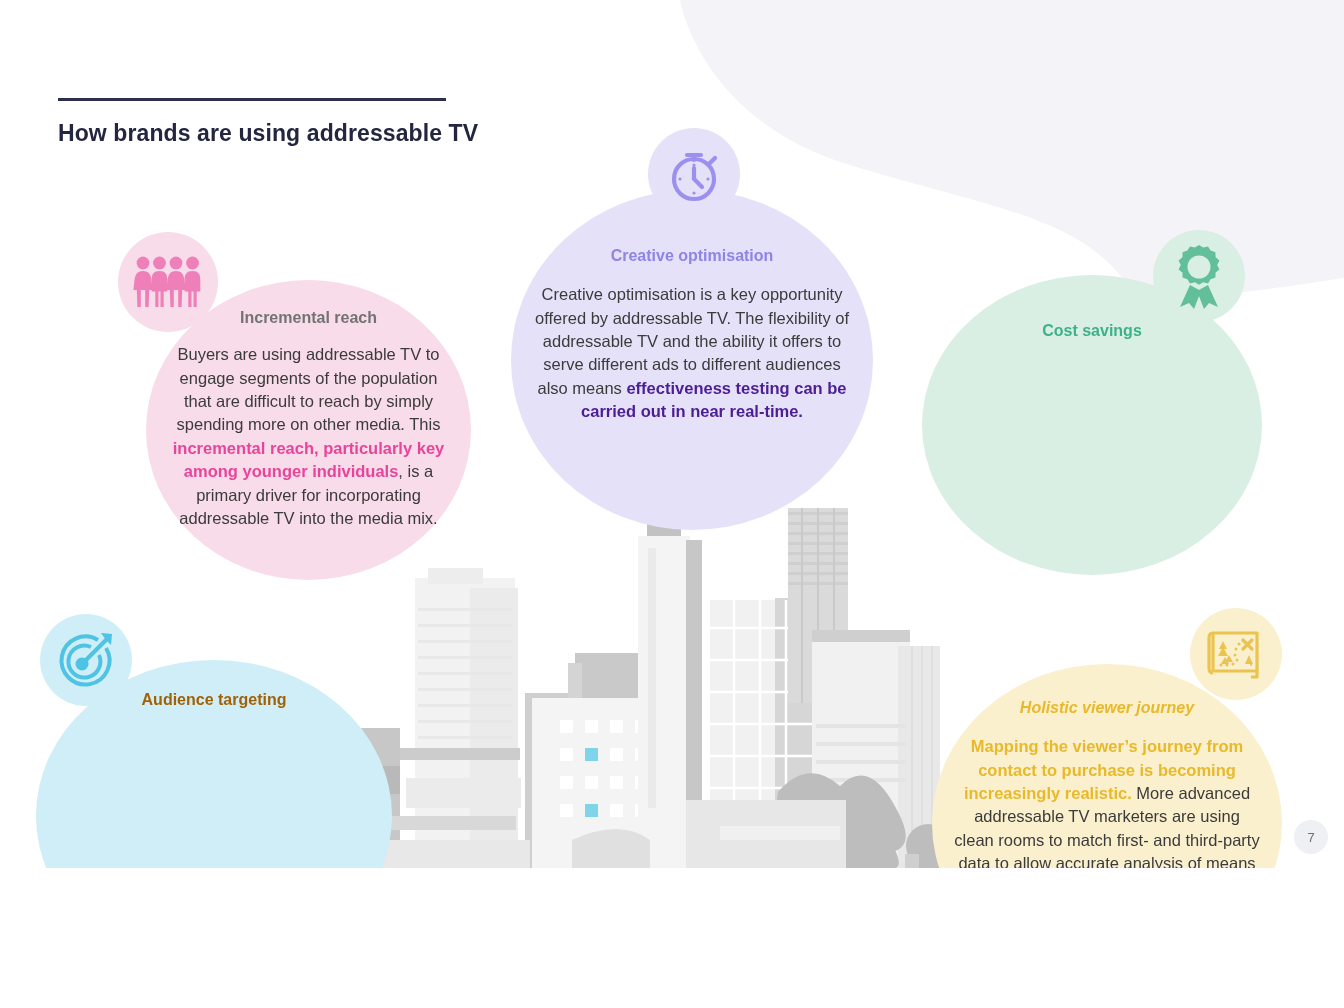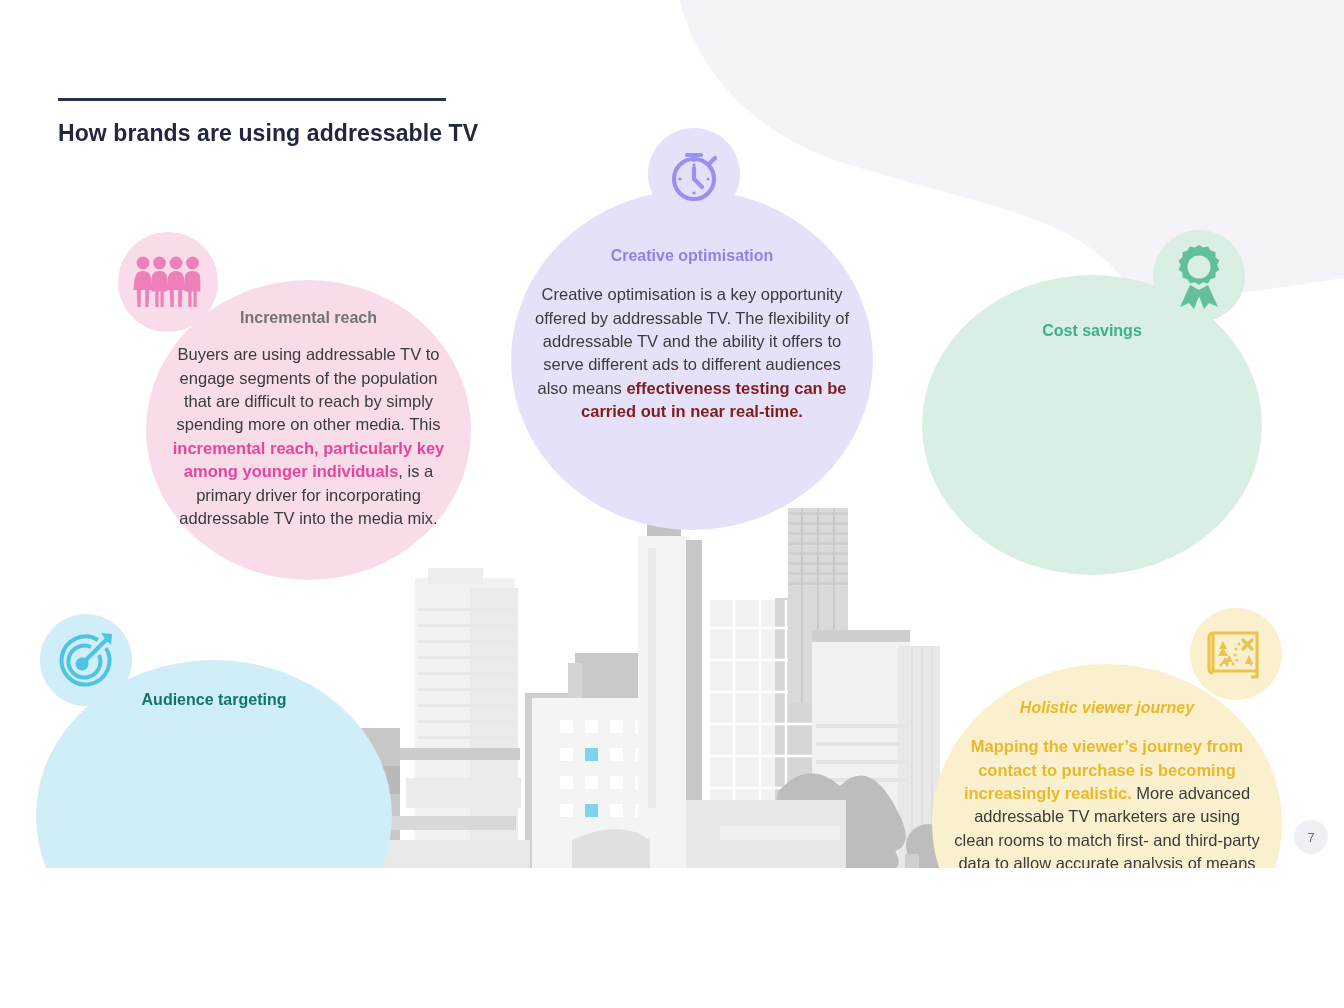--- a/index.html
+++ b/index.html
@@ -202,21 +202,21 @@
       <g fill="#9b90ef">
         <circle cx="31" cy="22" r="1.6"></circle>
           <circle cx="45" cy="36" r="1.6"></circle>
         <circle cx="31" cy="50" r="1.6"></circle>
           <circle cx="17" cy="36" r="1.6"></circle>
       </g>
     </svg>
   </div>
   <div class="bubble" style="left:511px;top:190px;width:362px;height:340px;background:#e5e1f8;border-radius:50% / 50%;padding:56px 24px 0 24px;">
     <div class="b-title" style="color:#8e84e8;margin-bottom:18px;">Creative optimisation</div>
-    <div class="b-body"><span>Creative optimisation is a key opportunity offered by addressable TV. The flexibility of addressable TV and the ability it offers to serve different ads to different audiences also means </span><b style="color: #7f1d1d;">effectiveness testing can be carried out in near real-time.</b></div>
+    <div class="b-body"><span>Creative optimisation is a key opportunity offered by addressable TV. The flexibility of addressable TV and the ability it offers to serve different ads to different audiences also means </span><b style="color: #4c1d95;">effectiveness testing can be carried out in near real-time.</b></div>
   </div>
 
   <div class="icon-badge" style="left:1153px;top:230px;width:92px;height:92px;background:#d9efe3;">
     <svg width="62" height="66" viewBox="0 0 62 66">
       <g fill="#62bf99">
         <path d="M22 42 L12 64 L21 60 L26 66 L33 48 Z"></path>
         <path d="M40 42 L50 64 L41 60 L36 66 L29 48 Z"></path>
       </g>
       <path d="M31 2 l4.2 2.6 4.8 -1.2 2.6 4.2 4.8 1.6 0.2 5 3.8 3.2 -2.2 4.5 2.2 4.5 -3.8 3.2 -0.2 5 -4.8 1.6 -2.6 4.2 -4.8 -1.2 -4.2 2.6 -4.2 -2.6 -4.8 1.2 -2.6 -4.2 -4.8 -1.6 -0.2 -5 -3.8 -3.2 2.2 -4.5 -2.2 -4.5 3.8 -3.2 0.2 -5 4.8 -1.6 2.6 -4.2 4.8 1.2 Z" fill="#62bf99"></path>
       <circle cx="31" cy="24" r="11.5" fill="#d9efe3"></circle>
@@ -231,21 +231,21 @@
       <g stroke="#4ec3e3" stroke-width="4" fill="none">
         <path d="M52 20 A24 24 0 1 1 44 12"></path>
         <path d="M45 27 A16 16 0 1 1 37 19"></path>
       </g>
       <circle cx="28" cy="36" r="6.5" fill="#4ec3e3"></circle>
       <line x1="28" y1="36" x2="52" y2="12" stroke="#4ec3e3" stroke-width="4.2" stroke-linecap="round"></line>
       <path d="M47 5 L58 6 L57 17 L52 12 Z" fill="#4ec3e3"></path>
     </svg>
   </div>
   <div class="bubble" style="left:36px;top:660px;width:356px;height:312px;background:#cfeef7;border-radius:50% / 50%;padding:30px 22px 0 22px;">
-    <div class="b-title" style="color:#0f766e;margin-bottom:8px;">Audience targeting</div>
+    <div class="b-title" style="color:#a16207;margin-bottom:8px;">Audience targeting</div>
   </div>
 
   <div class="icon-badge" style="left:1190px;top:608px;width:92px;height:92px;background:#fbf0ce;">
     <svg width="62" height="58" viewBox="0 0 62 58">
       <g stroke="#eac44f" stroke-width="3.2" fill="none" stroke-linejoin="round">
         <path d="M8 8 h44 v38 h-44 Z"></path>
         <path d="M8 8 q-4 0 -4 5 v30 q0 5 4 5"></path>
         <path d="M52 46 v6 h-6"></path>
       </g>
       <g fill="#eac44f">

